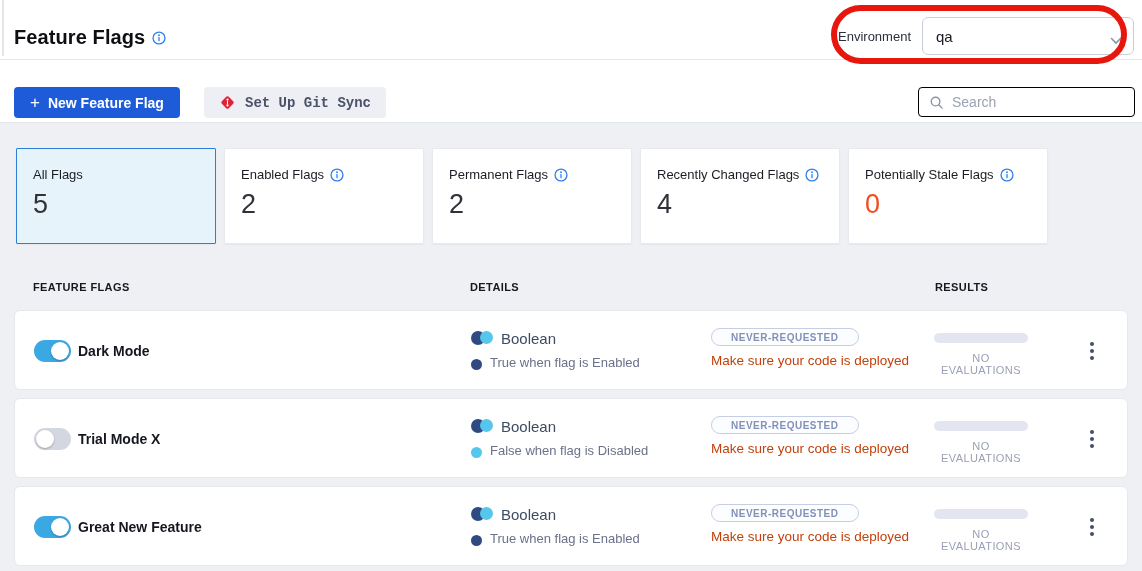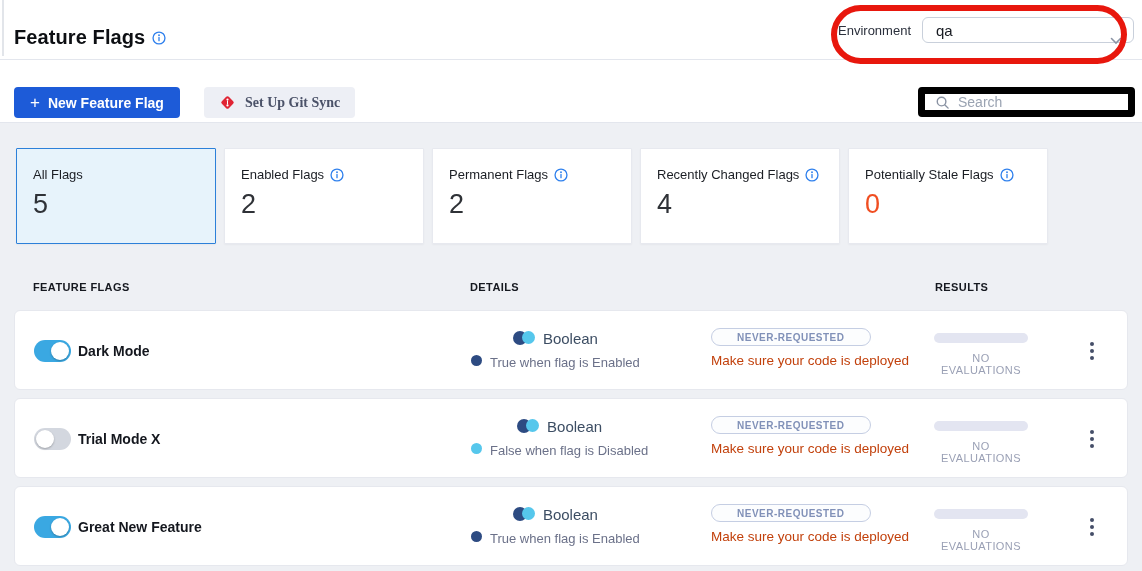--- a/index.html
+++ b/index.html
@@ -8,31 +8,31 @@
   .page { position:relative; width:1142px; height:571px; overflow:hidden; background:#fff; }
 
   
   .header { position:absolute; top:0; left:0; width:1142px; height:60px; background:#fff; border-bottom:1px solid #e3e6ed; }
   .left-edge-line { position:absolute; left:2px; top:0; width:2px; height:56px; background:#e2e5ea; }
   .title-wrap { position:absolute; left:14px; top:26px; display:flex; align-items:center; gap:7px; }
   .page-title { font-size:20px; font-weight:700; color:#0d0f13; letter-spacing:.1px; }
   .info-icon { display:inline-flex; width:14px; height:14px; }
   .env-wrap { position:absolute; right:8px; top:17px; display:flex; align-items:center; gap:11px; }
   .env-label { font-size:13px; color:#2b303c; }
-  .env-select { position:relative; width:212px; height:26px; background:#fff; border:1px solid #c9d0db; border-radius:6px; display:flex; align-items:center; padding:0 13px; }
+  .env-select { position:relative; width:212px; height:38px; background:#fff; border:1px solid #c9d0db; border-radius:6px; display:flex; align-items:center; padding:0 13px; }
   .env-value { font-size:15px; color:#171a21; font-weight:500; }
   .chevron { position:absolute; right:11px; top:13px; }
   .annotation-red { position:absolute; left:831px; top:5px; width:296px; height:59px; border:6px solid #e8170d; border-radius:30px; z-index:9; pointer-events:none; }
 
   
   .toolbar { position:absolute; top:60px; left:0; width:1142px; height:63px; background:#fff; border-bottom:1px solid #e3e6ed; }
   .btn-primary { position:absolute; left:14px; top:27px; height:31px; background:#1d5bd8; color:#fff; border:none; border-radius:4px; font-family:inherit; font-size:14px; font-weight:700; padding:0 16px; display:flex; align-items:center; gap:8px; cursor:pointer; }
   .btn-plus { font-size:17px; font-weight:400; line-height:1; margin-top:-1px; }
-  .btn-git { position:absolute; left:204px; top:27px; height:31px; background:#edeff5; color:#4b5268; border:none; border-radius:4px; font-family:Liberation Serif, serif; font-size:14px; font-weight:700; padding:0 15px; display:flex; align-items:center; gap:9px; cursor:pointer; }
-  .search-box { position:absolute; right:7px; top:27px; width:217px; height:30px; border:7px solid #000000; border-radius:4px; background:#fff; display:flex; align-items:center; padding:0 10px; gap:8px; }
+  .btn-git { position:absolute; left:204px; top:27px; height:31px; background:#edeff5; color:#4b5268; border:none; border-radius:4px; font-family:Liberation Mono, monospace; font-size:14px; font-weight:700; padding:0 15px; display:flex; align-items:center; gap:9px; cursor:pointer; }
+  .search-box { position:absolute; right:7px; top:27px; width:217px; height:30px; border:1px solid #000000; border-radius:4px; background:#fff; display:flex; align-items:center; padding:0 10px; gap:8px; }
   .search-box input { border:none; outline:none; flex:1; font-family:inherit; font-size:14px; color:#333; background:transparent; }
   .search-box input::placeholder { color:#9aa3b2; }
 
   
   .content { position:absolute; top:123px; left:0; width:1142px; height:448px; background:#eef0f4; }
 
   
   .card { position:absolute; top:25px; width:200px; height:96px; background:#fff; border:1px solid #e7e9ef; border-radius:1px; box-shadow:0 1px 2px rgba(20,24,40,.04); padding:18px 16px 0; cursor:pointer; }
   .card.selected { background:#e7f3fb; border:1px solid #2c80d9; }
   .card-label-row { display:flex; align-items:center; gap:6px; }
@@ -54,33 +54,33 @@
   .toggle { position:absolute; left:19px; top:29px; width:37px; height:22px; border-radius:11px; cursor:pointer; }
   .toggle.on  { background:#3aa8e2; }
   .toggle.off { background:#d3d7df; }
   .toggle .knob { position:absolute; top:2px; width:18px; height:18px; background:#fff; border-radius:50%; box-shadow:0 1px 2px rgba(0,0,0,.25); }
   .toggle.on .knob  { right:2px; }
   .toggle.off .knob { left:2px; }
 
   .flag-name { position:absolute; left:63px; top:0; height:80px; display:flex; align-items:center; font-size:14px; font-weight:600; color:#14171e; }
 
   .details { position:absolute; left:456px; top:16px; }
-  .detail-line1 { display:flex; align-items:center; gap:8px; height:22px;justify-content:center; }
+  .detail-line1 { display:flex; align-items:center; gap:8px; height:22px; }
   .bool-icon { position:relative; width:22px; height:14px; }
   .bool-icon .c1 { position:absolute; left:0; top:0; width:14px; height:14px; border-radius:50%; background:#2d4b82; }
   .bool-icon .c2 { position:absolute; left:9px; top:0; width:13px; height:13px; border-radius:50%; background:#56c7ec; }
   .detail-type { font-size:15px; color:#3c4d63; font-weight:500; }
-  .detail-line2 { display:flex; align-items:flex-start; gap:8px; margin-top:6px; }
+  .detail-line2 { display:flex; align-items:flex-end; gap:8px; margin-top:6px; }
   .rule-dot { width:11px; height:11px; border-radius:50%; }
   .rule-dot.navy { background:#2d4b82; }
   .rule-dot.cyan { background:#56c7ec; }
   .rule-text { font-size:13px; color:#6b7189; }
 
   .status { position:absolute; left:696px; top:16px; }
-  .status-badge { display:inline-block; font-size:10px; font-weight:700; letter-spacing:.5px; color:#8191b8; border:1px solid #c5cee3; border-radius:10px; padding:3px 25px 2px; background:#fcfdfe; }
+  .status-badge { display:inline-block; font-size:10px; font-weight:700; letter-spacing:.5px; color:#8191b8; border:1px solid #c5cee3; border-radius:10px; padding:3px 19px 2px; background:#fcfdfe; }
   .status-text { font-size:13.5px; color:#c2410c; margin-top:7px; }
 
   .results { position:absolute; left:919px; top:22px; width:94px; }
   .results-bar { width:94px; height:10px; background:#e3e5f1; border-radius:5px; }
   .results-text { margin-top:9px; font-size:11px; color:#9aa0b5; letter-spacing:.4px; text-align:center; }
 
   .kebab { position:absolute; right:27px; top:26px; width:16px; height:28px; display:flex; flex-direction:column; align-items:center; justify-content:center; gap:3px; cursor:pointer; }
   .kebab i { width:4px; height:4px; border-radius:50%; background:#454e68; }
 </style>
 </head>

